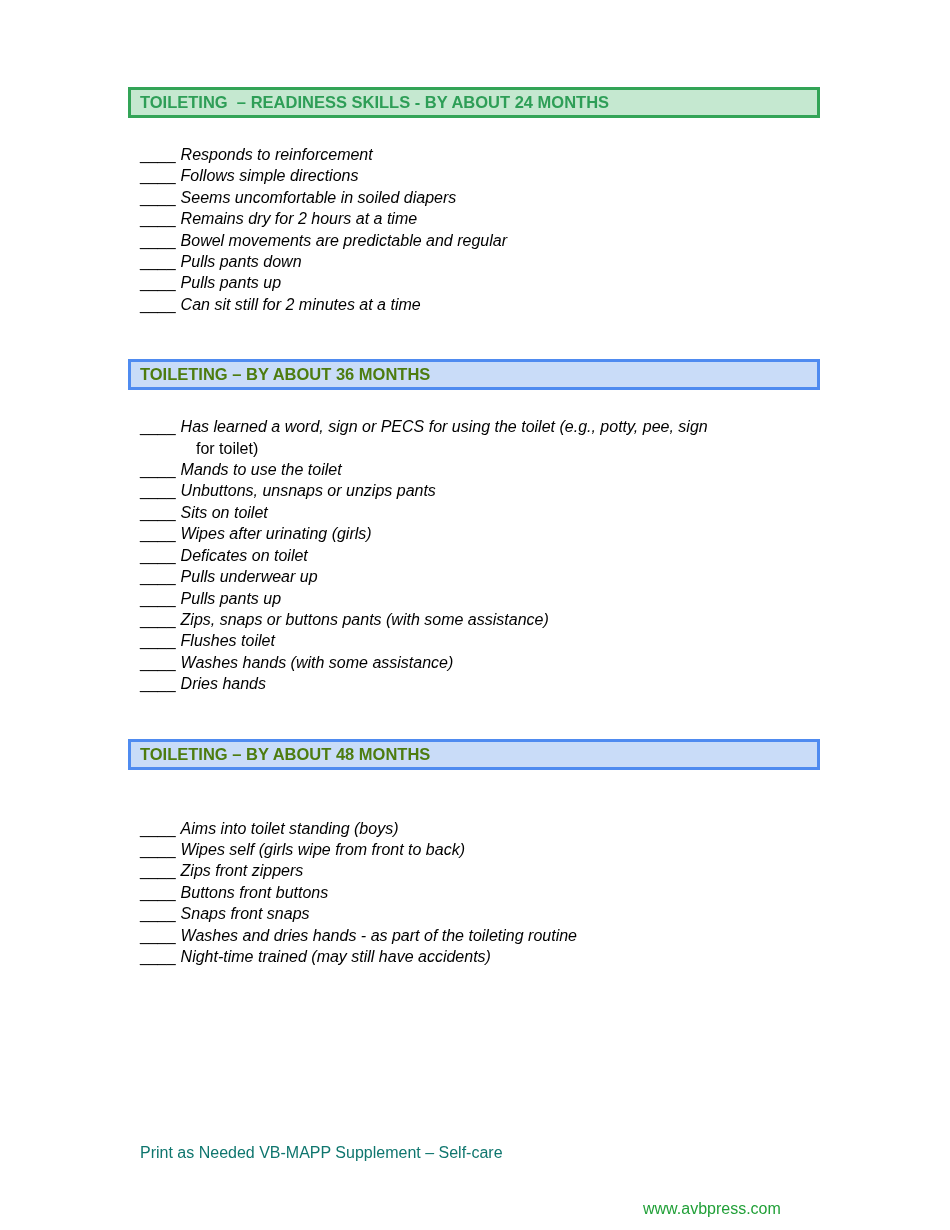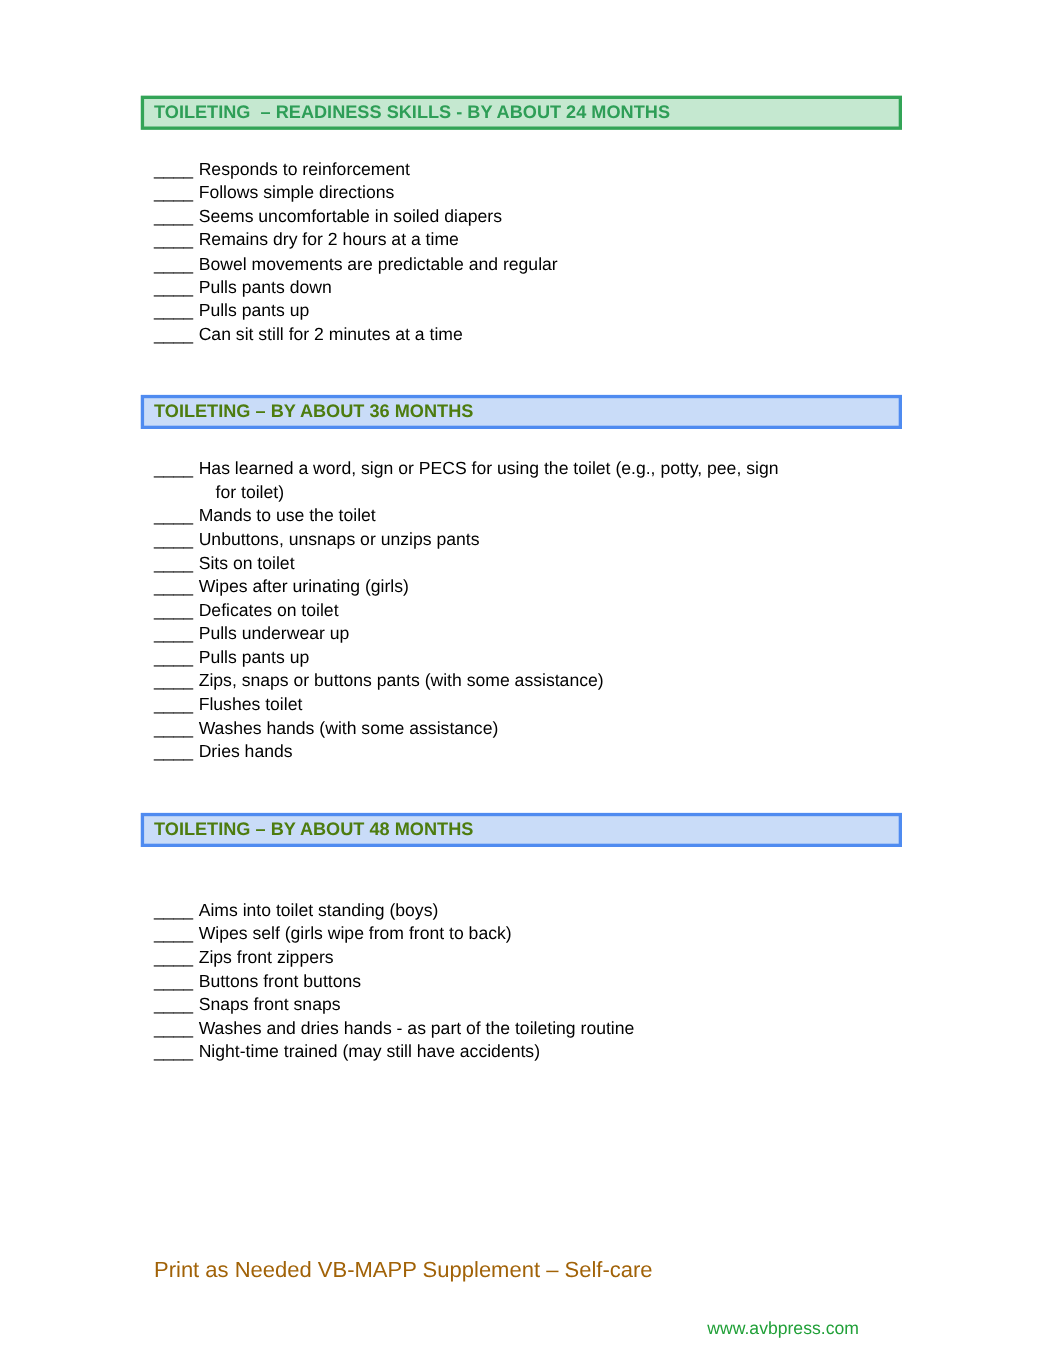--- a/index.html
+++ b/index.html
@@ -46,29 +46,29 @@
     margin: 26px 0 0 0;
     padding: 0 0 0 12px;
     font-size: 16px;
     line-height: 21.4px;
     color: #000000;
   }
   .section:last-of-type .items { margin-top: 48px; }
 
   .item { margin: 0; padding: 0; }
   .item .blank { letter-spacing: 0; text-align: center; }
-  .item .item-text { margin-left: 5px; }
+  .item .item-text { margin-left: 5px; font-style: italic; }
   .item .cont { padding-left: 56px; }
 
   .footer-left {
     position: absolute;
     left: 140px;
     top: 1142px;
-    color: #a16207;
-    font-size: 20px;
+    color: #0f766e;
+    font-size: 16px;
   }
   .footer-right {
     position: absolute;
     left: 643px;
     top: 1198px;
     color: #21a038;
     font-size: 16px;
   }
 </style>
 </head>

